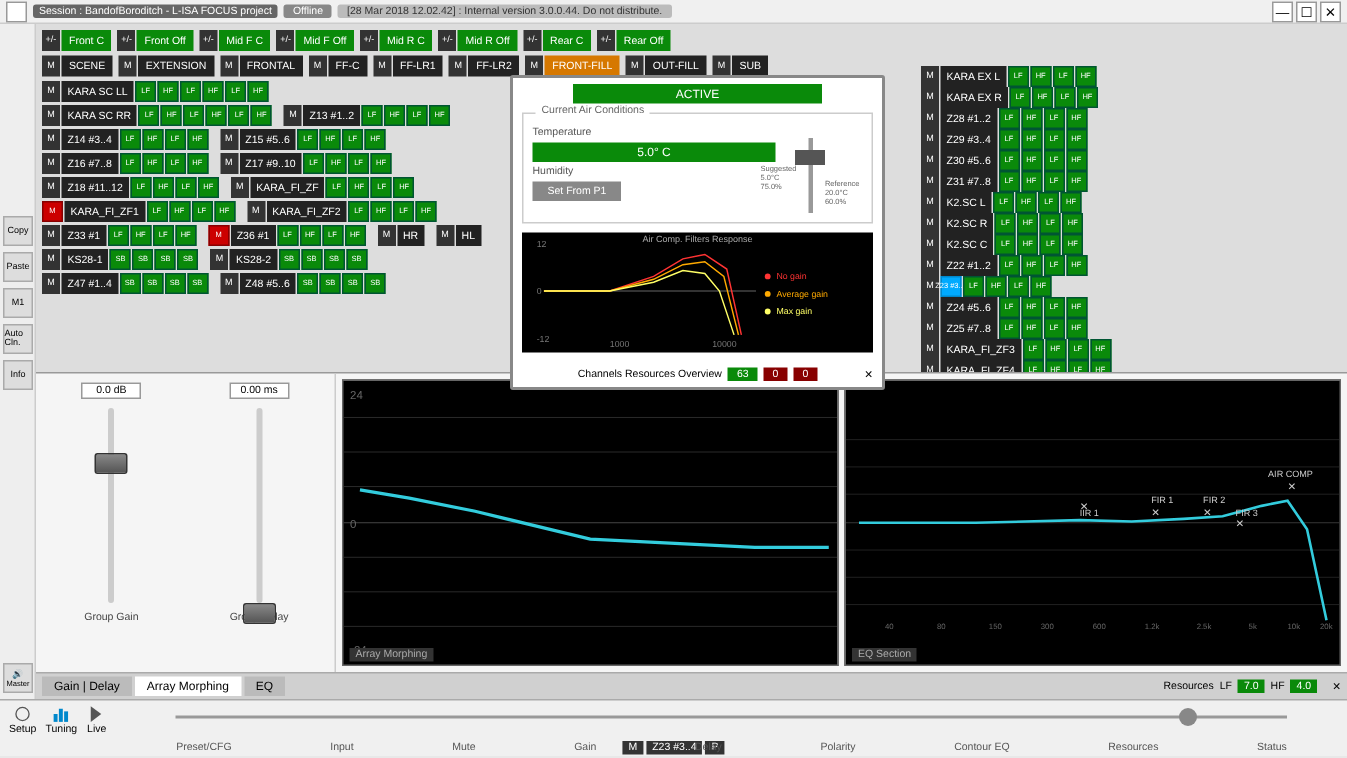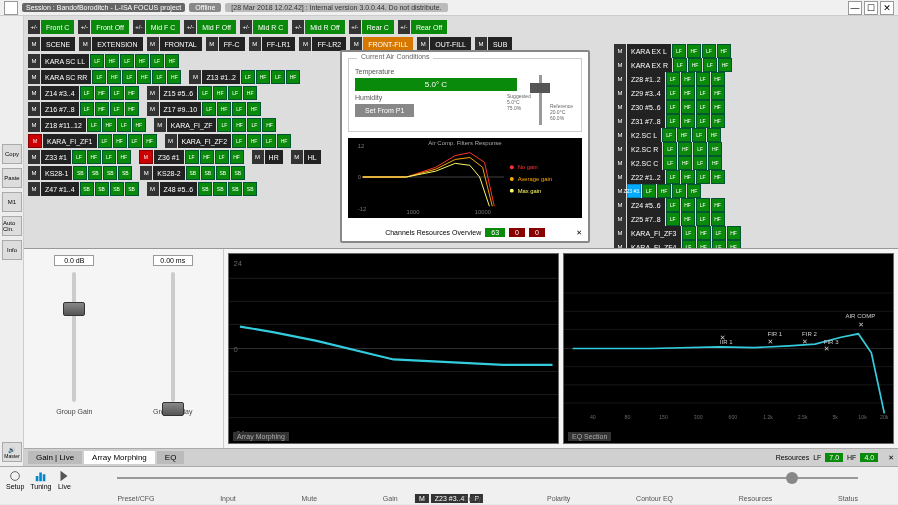--- a/index.html
+++ b/index.html
@@ -529,21 +529,21 @@
                 <text x="340" y="167">10k</text>
                 <text x="365" y="167">20k</text>
               </g>
           </svg>
           <div class="graph-title">EQ Section</div>
         </div>
       </div>
     </div>
 
     <div class="tab-row">
-      <div class="tab">Gain | Live</div>
+      <div class="tab">Gain | Delay</div>
       <div class="tab active">Array Morphing</div>
       <div class="tab">EQ</div>
       <div class="channel-bar">
         <span class="ch-btn">M</span>
         <span class="ch-btn">Z23 #3..4</span>
         <span class="ch-btn">P</span>
       </div>
       <div class="res-box">
         <span>Resources</span>
         <span>LF</span>
@@ -593,20 +593,21 @@
           <span>Polarity</span>
           <span>Contour EQ</span>
           <span>Resources</span>
           <span>Status</span>
         </div>
     </div>
   </div>
 </div>
 
 <div class="modal">
+  <div class="modal-active">ACTIVE</div>
   <div class="modal-section">
     <div class="modal-section-title">Current Air Conditions</div>
     <div style="display:flex;gap:8px">
       <div style="flex:1">
         <div class="cond-row">
             <div class="cond-label">Temperature</div>
           </div>
         <div class="cond-row">
             <div class="cond-val">5.0° C</div>
           </div>

